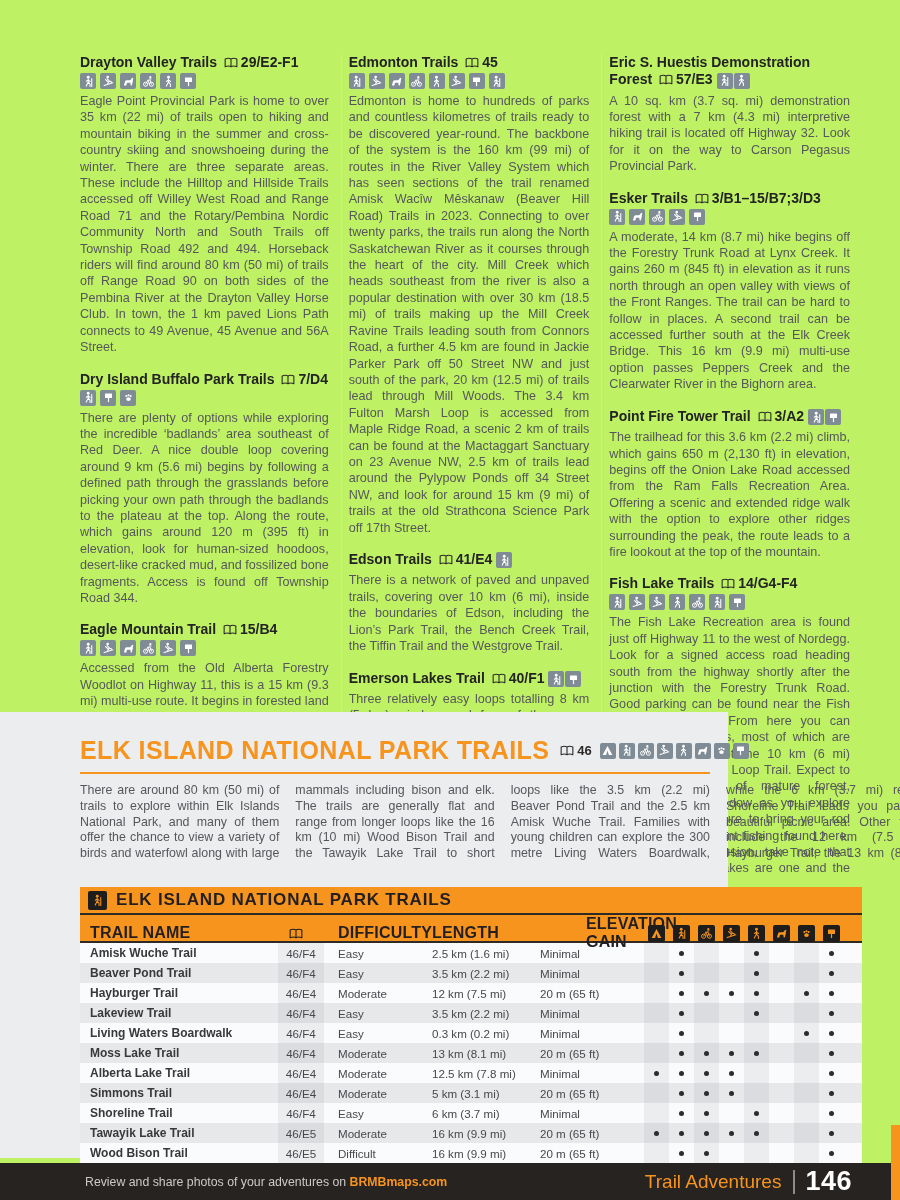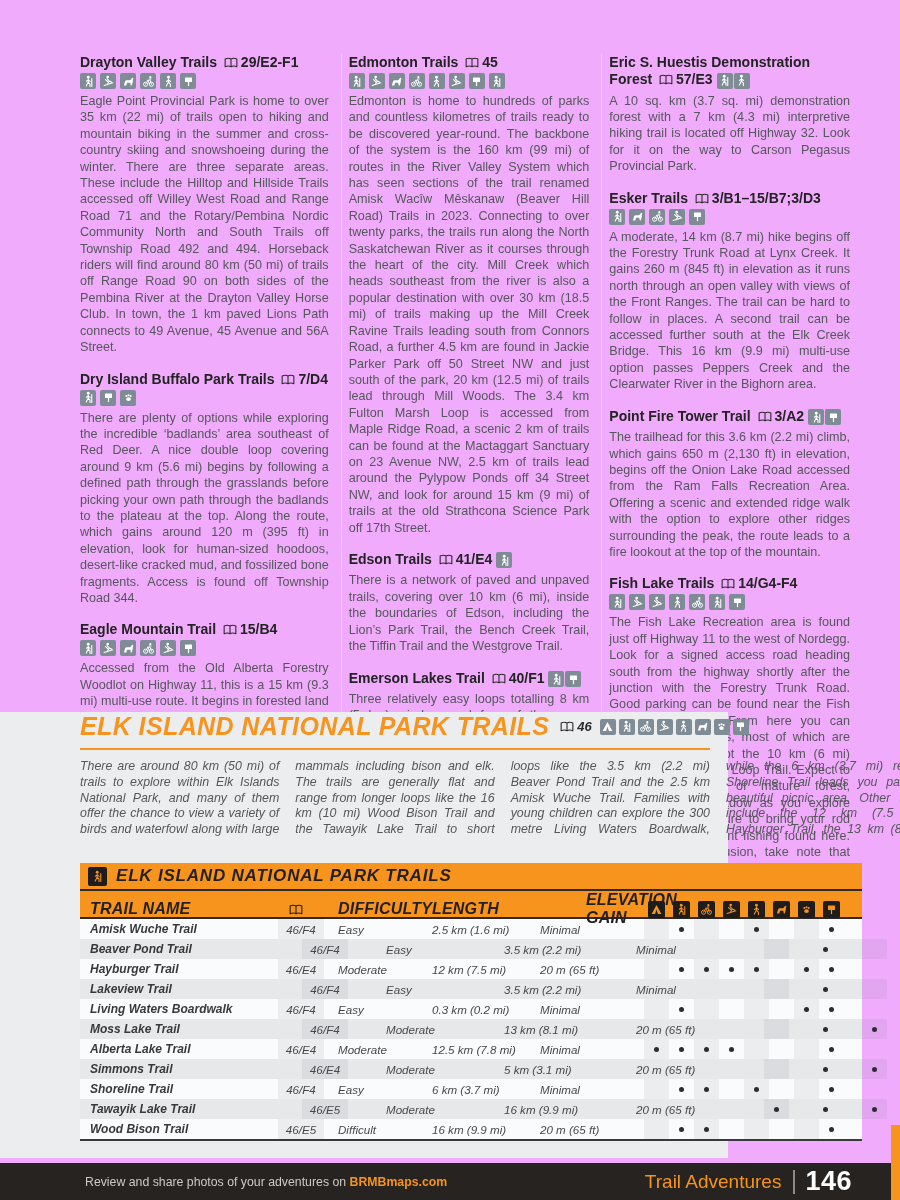--- a/index.html
+++ b/index.html
@@ -1,36 +1,36 @@
 <!DOCTYPE html>
 <html><head>
 <meta charset="utf-8">
 <style>
   html,body{margin:0;padding:0;background:#ffffff;}
-  #page{position:relative;width:900px;height:1200px;background:#f0abfc;overflow:hidden;
+  #page{position:relative;width:900px;height:1200px;background:#bef264;overflow:hidden;
         font-family:"Liberation Sans","DejaVu Sans",sans-serif;color:#55565a;}
   
   .top{box-sizing:border-box;height:658px;padding:54px 38px 0 80px;display:grid;
        grid-template-columns:1fr 1fr 1fr;}
   .top-col{padding-right:12px;}
   .top-col + .top-col{border-left:1px solid #d8d9da;padding-left:7px;}
   h3.sec-head{margin:15px 0 2px 0;font-size:14px;line-height:17px;font-weight:bold;color:#232323;}
   h3.sec-head:first-child{margin-top:0;}
   .sec-head .bookref{white-space:nowrap;}
   .sec-body{margin:4px 0 0 0;font-size:12.6px;line-height:16.4px;text-align:justify;color:#56575b;}
   .icon-row{display:flex;gap:3px;margin:2px 0 3px 0;}
   
   .act-icon{display:inline-flex;align-items:center;justify-content:center;width:16px;height:16px;
             background:#7f8c96;border-radius:2px;color:#ffffff;vertical-align:-3px;margin-right:1px;}
   .act-icon svg{width:13px;height:13px;display:block;}
   .book-icon{display:inline-block;width:16px;height:13px;color:#2c2b2a;vertical-align:-2px;margin:0 2px;}
   .book-icon svg{width:16px;height:13px;display:block;}
   
   .band{position:absolute;left:0;top:712px;width:728px;height:446px;background:#ecedef;
-        box-sizing:border-box;padding:0 18px 0 80px;font-style:italic;}
+        box-sizing:border-box;padding:24px 18px 0 80px;}
   .band-title-row{display:flex;align-items:center;gap:8px;}
   .band-title{font-size:25px;font-weight:800;letter-spacing:.4px;color:#f7941e;margin:0;white-space:nowrap;}
   .band-title-icons{display:flex;align-items:center;gap:2px;}
   .band-ref{font-size:13px;font-weight:bold;color:#2c2b2a;display:flex;align-items:center;}
   .band-rule{height:2px;background:#f7941e;border:0;margin:7px 0 9px 0;}
   .band-intro{column-count:3;column-gap:16px;font-size:12.4px;line-height:15.8px;text-align:justify;
               color:#56575b;margin:0;height:92px;}
   
   .elk-table{margin-top:12px;width:782px;border-bottom:2px solid #39383a;}
   .t-titlebar{display:flex;align-items:center;gap:8px;background:#f7941e;padding:3px 8px;
@@ -43,21 +43,21 @@
   .t-head .hlabel.name{padding-left:10px;}
   .t-head .hlabel.diff{padding-left:14px;}
   .t-head .hlabel.len{padding-left:8px;}
   .t-head .hlabel.elev{padding-left:4px;margin-left:46px;}
   .t-head .hicon{display:flex;justify-content:center;}
   .t-head .act-icon{background:#1f1d1b;color:#f7941e;width:17px;height:17px;}
   .t-head .book-icon{color:#231f20;margin-left:10px;}
   .trow{display:grid;grid-template-columns:198px 46px 100px 112px 108px repeat(8,25px);
         align-items:center;height:20px;}
   .trow.odd{background:#fafbfc;}
-  .trow.even{background:#e7e8ea;gap:24px;}
+  .trow.even{background:#e7e8ea;}
   .tc{font-size:11.6px;color:#47484c;overflow:hidden;white-space:nowrap;height:100%;
       display:flex;align-items:center;}
   .tc.name{font-weight:bold;color:#39393c;padding-left:10px;font-size:12px;}
   .tc.map{justify-content:center;}
   .tc.diff{padding-left:14px;}
   .tc.len{padding-left:8px;}
   .tc.elev{padding-left:4px;}
   .tc.dotcell{justify-content:center;}
   .tc.shade{background:rgba(110,116,128,.10);}
   .dot{width:5px;height:5px;border-radius:50%;background:#2c2c2e;}

